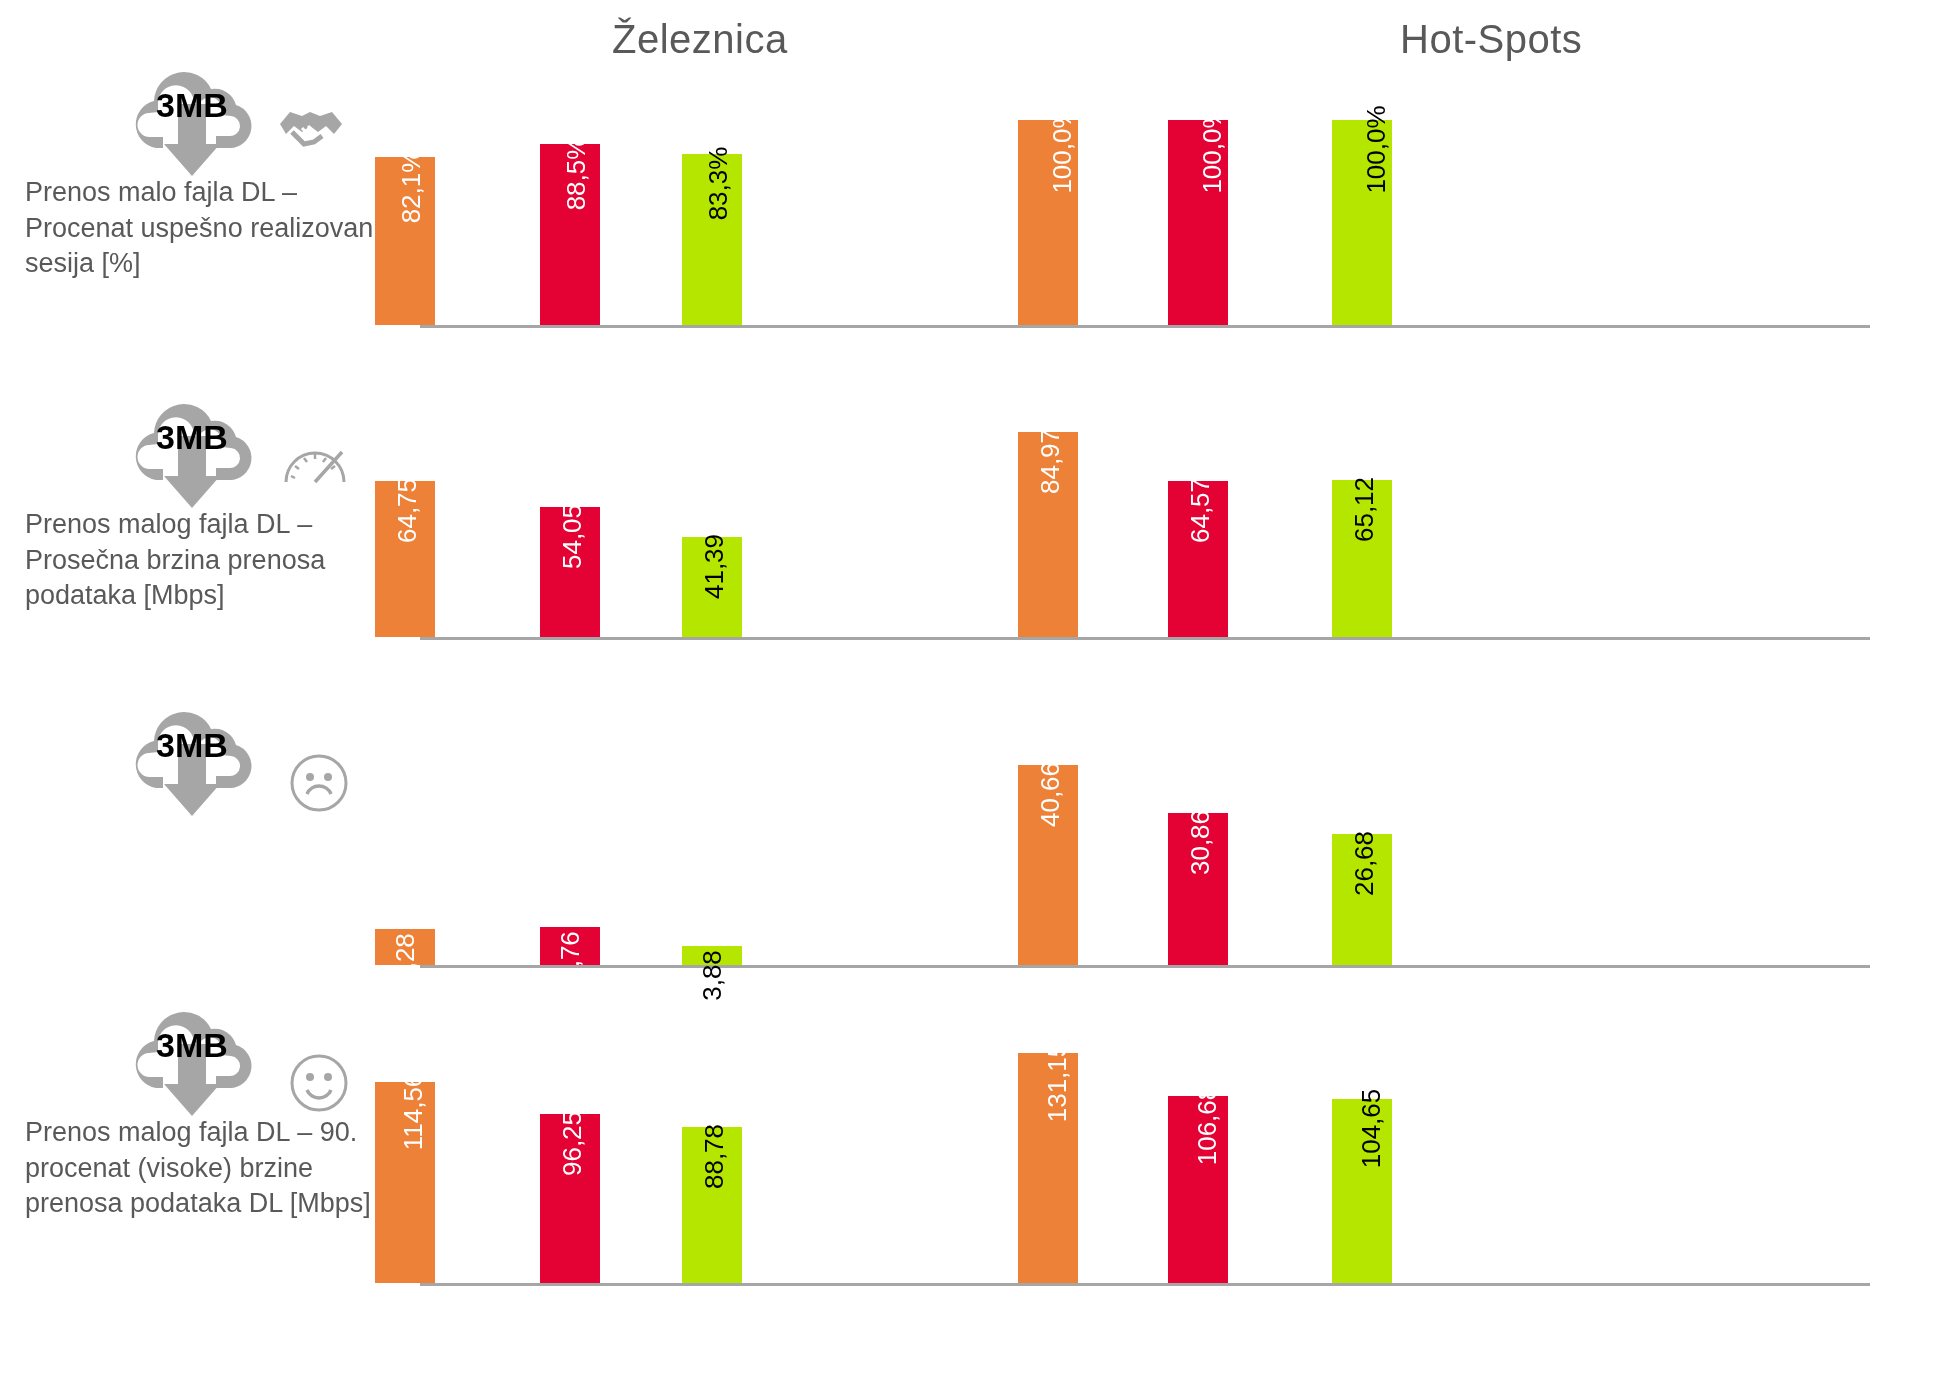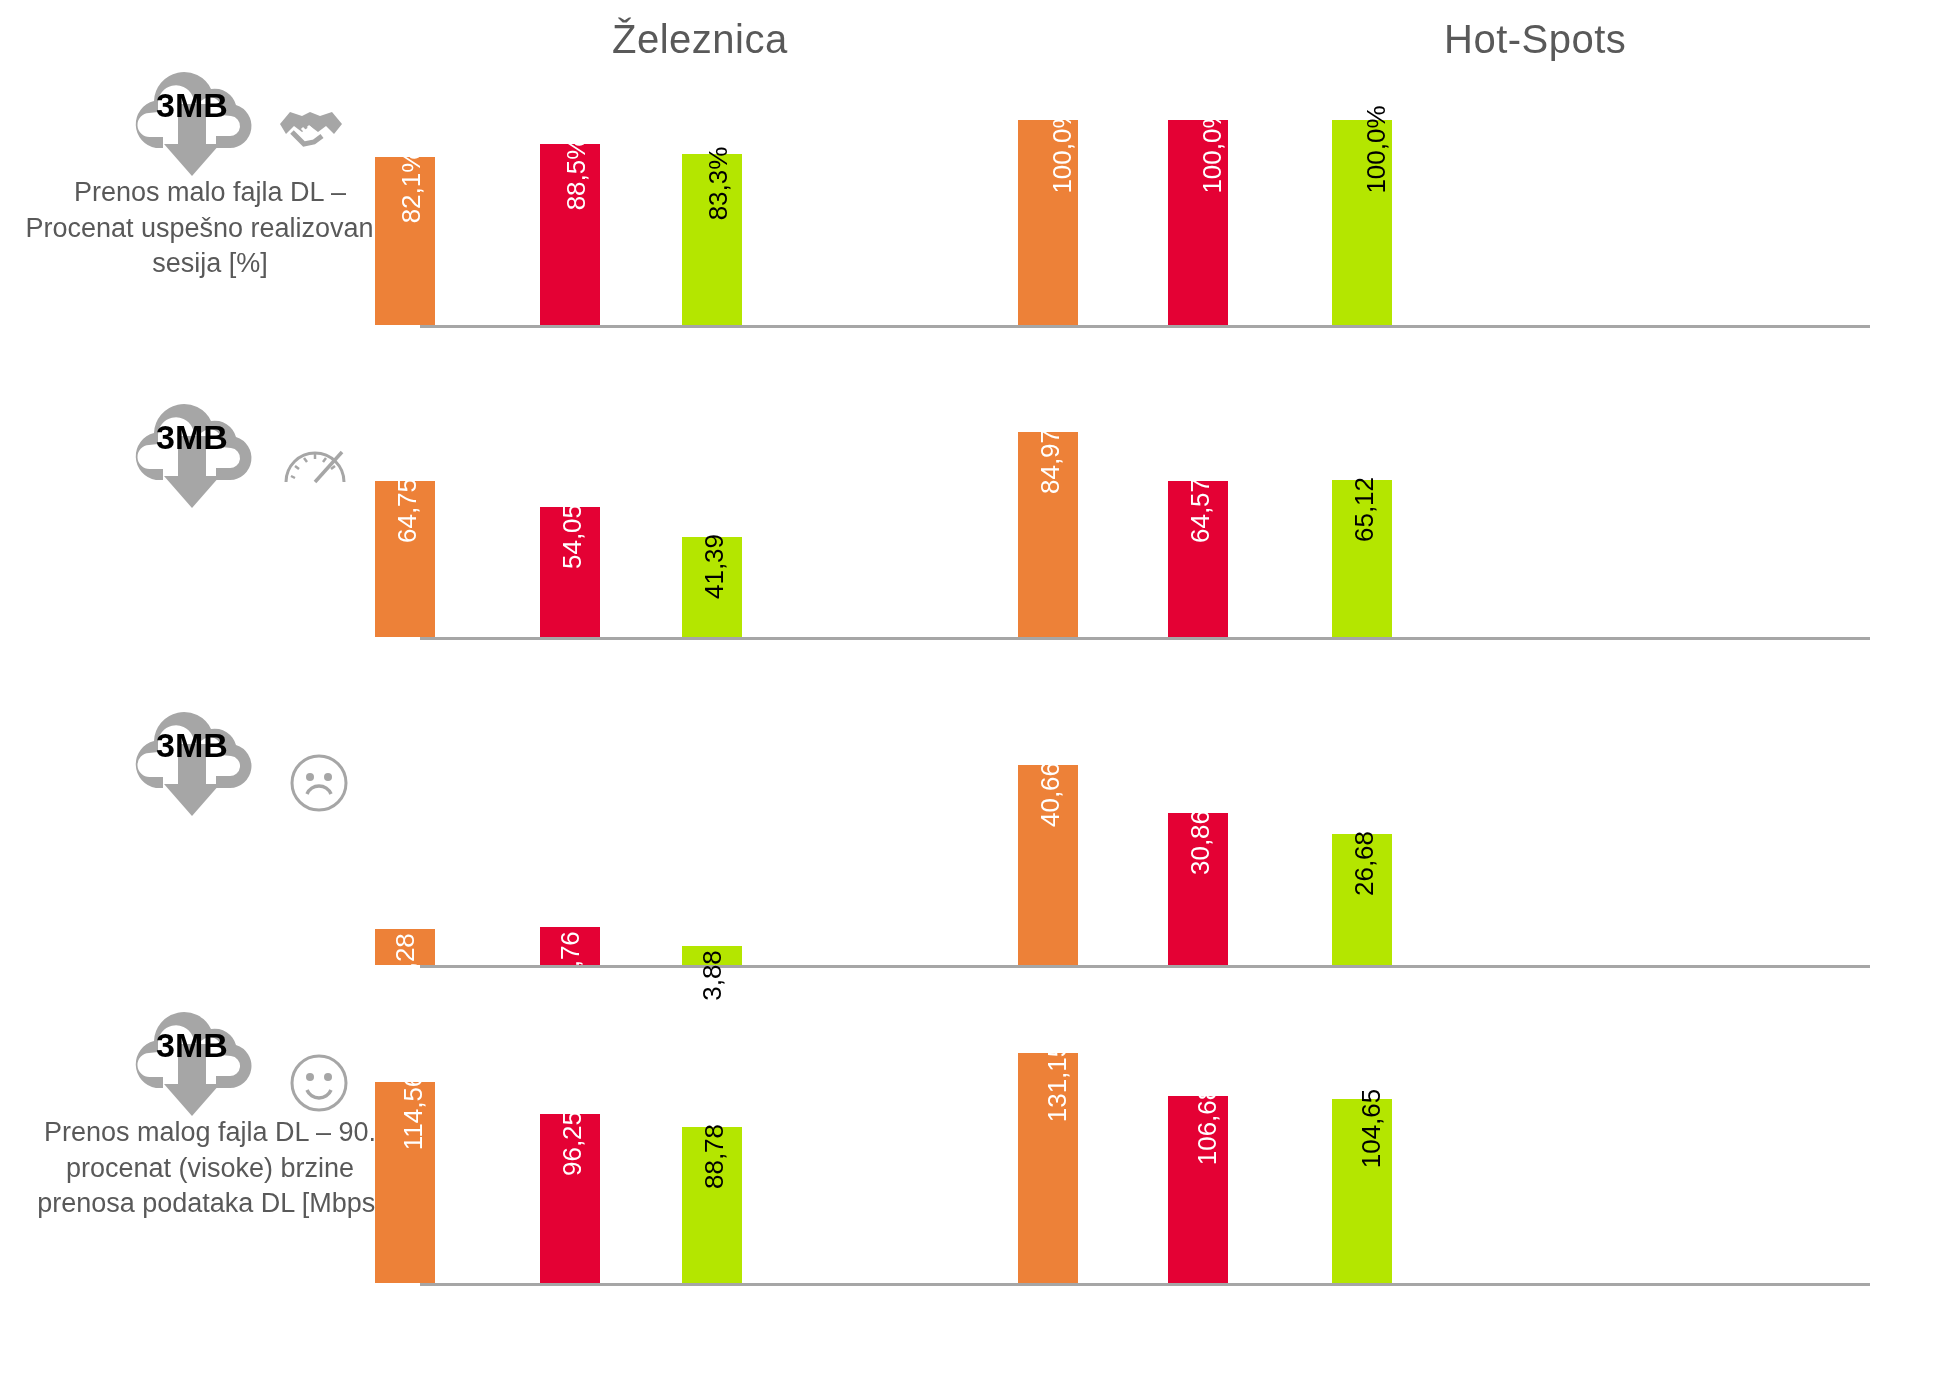--- a/index.html
+++ b/index.html
@@ -2,31 +2,31 @@
 <html><head>
 <meta charset="utf-8">
 <style>
   html,body{margin:0;padding:0;background:#fff;}
   body{width:1935px;height:1389px;font-family:"Liberation Sans",sans-serif;overflow:hidden;}
   .page{position:relative;width:1935px;height:1389px;background:#fff;border-radius:19px;}
 
   
   .col-header{position:absolute;font-size:40px;color:#595959;font-weight:400;white-space:nowrap;letter-spacing:.5px;}
   #hdr-zeleznica{left:612px;top:17px;}
-  #hdr-hotspots{left:1400px;top:17px;margin-left:44px;}
+  #hdr-hotspots{left:1400px;top:17px;}
 
   
   .row{position:absolute;left:0;width:1935px;}
   #row-0{top:60px;height:280px;}
   #row-1{top:392px;height:280px;}
   #row-2{top:700px;height:330px;}
   #row-3{top:1000px;height:389px;}
 
   
-  .rowlabel{position:absolute;left:0;width:420px;text-align:center;}
+  .rowlabel{position:absolute;left:0;width:420px;}
   .icon-wrap{position:relative;height:115px;width:420px;}
   .cloud-icon{position:absolute;left:112px;top:0;}
   .side-icon{position:absolute;top:36px;}
   .row-caption{font-size:27px;line-height:1.32;color:#595959;padding:0 25px;}
 
   
   .plot{position:absolute;left:420px;width:1460px;}
   .axis{position:absolute;left:0;width:1450px;height:3px;background:#a6a6a6;}
   .bar{position:absolute;bottom:0;width:60px;}
   .bar-label{position:absolute;left:0;top:14px;width:60px;text-align:center;
@@ -88,20 +88,21 @@
           <path d="M44,88 a24,24 0 0 1 -2,-47 a30,30 0 0 1 57,-12 a22,22 0 0 1 25,16 a22,22 0 0 1 -6,43 l-14,0 l0,-12 l13,0 a10,10 0 0 0 2,-20 l-9,-1 l-1,-8 a11,11 0 0 0 -17,-8 l-8,5 l-4,-9 a18,18 0 0 0 -34,8 l0,9 l-9,1 a12,12 0 0 0 1,24 l13,0 l0,11 z" fill="#A6A6A6"></path>
           <polygon points="66,44 94,44 94,84 108,84 80,116 52,84 66,84" fill="#A6A6A6"></polygon>
           <text x="80" y="57" font-family="'Liberation Sans',sans-serif" font-size="34" font-weight="bold" fill="#000" text-anchor="middle">3MB</text>
         </svg>
         <svg class="side-icon" style="left:280px;top:44px" width="70" height="50" viewBox="0 0 70 50">
           <path d="M6,46 a29,29 0 0 1 58,0" fill="none" stroke="#A6A6A6" stroke-width="3"></path>
           <path d="M11,40 l4,2 M15,30 l4,3 M24,22 l3,4 M35,18 l0,5 M46,22 l-3,4 M55,30 l-4,3" stroke="#A6A6A6" stroke-width="2.5"></path>
           <line x1="35" y1="46" x2="62" y2="16" stroke="#A6A6A6" stroke-width="3.5"></line>
         </svg>
       </div>
+      <div class="row-caption">Prenos malog fajla  DL – Prosečna brzina prenosa podataka [Mbps]</div>
     </div>
     <div class="plot" style="height: 245px;">
         <div class="axis" style="top: 245px; background: rgb(166, 166, 166);"></div>
         <div class="bar" style="left: -45px; height: 156.217px; top: 88.7831px; background: rgb(237, 129, 56);">
           <div class="bar-label"><span class="vlab" style="color: rgb(255, 255, 255);">64,75</span></div>
         </div>
         <div class="bar" style="left: 120px; height: 130.402px; top: 114.598px; background: rgb(228, 1, 52);">
           <div class="bar-label"><span class="vlab" style="color: rgb(255, 255, 255);">54,05</span></div>
         </div>
         <div class="bar" style="left: 262px; height: 99.8582px; top: 145.142px; background: rgb(180, 230, 0);">

